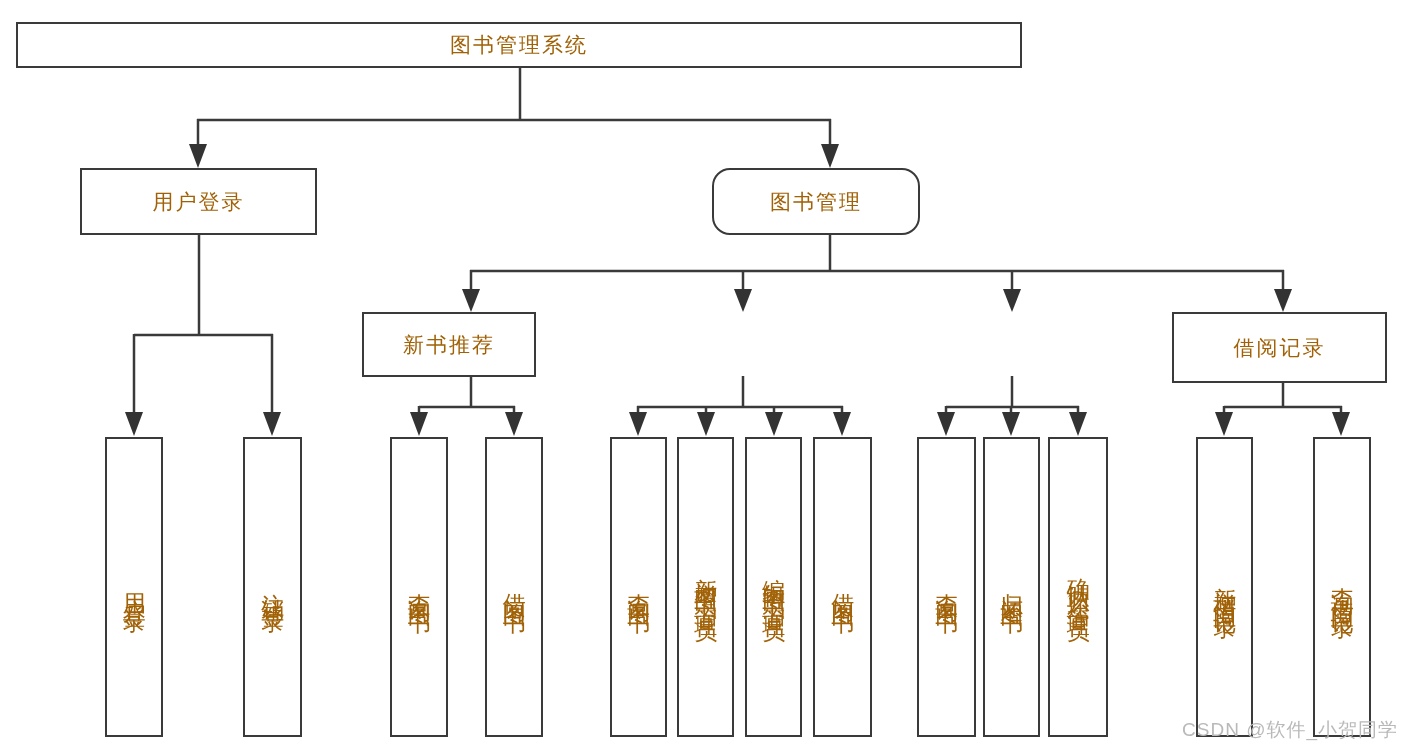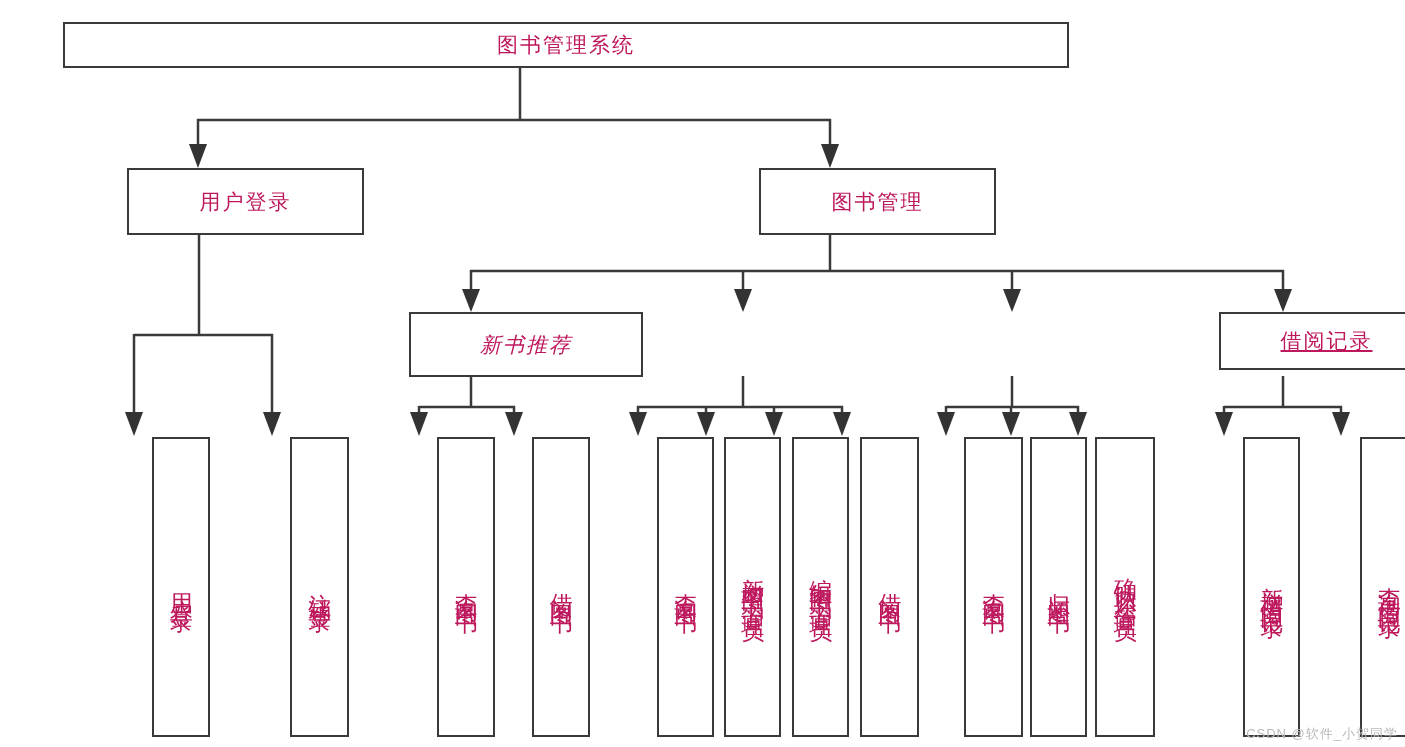--- a/index.html
+++ b/index.html
@@ -20,37 +20,36 @@
   svg.connectors line { stroke: #3a3a3a; stroke-width: 2.5; }
   svg.connectors polygon { fill: #333333; }
   .box {
     position: absolute;
     box-sizing: border-box;
     border: 2.5px solid #3a3a3a;
     background: #ffffff;
     display: flex;
     align-items: center;
     justify-content: center;
-    color: #be185d;
-    margin-left: 47px;
+    color: #a16207;
   }
   .hbox { font-size: 21px; letter-spacing: 2px; }
   .root-box { font-size: 21px; letter-spacing: 2px; }
   .vbox > span {
     writing-mode: vertical-rl;
     text-orientation: mixed;
     font-size: 23px;
     letter-spacing: 6px;
     line-height: 1.1;
   }
   .watermark {
     position: absolute;
     right: 7px;
     bottom: 4px;
-    font-size: 13px;
+    font-size: 19px;
     color: #b9b9b9;
     letter-spacing: 1px;
     z-index: 5;
     white-space: nowrap;
   }
 </style>
 </head>
 <body>
 
 <div class="canvas">
@@ -127,24 +126,24 @@
       <line x1="1224" y1="406" x2="1224" y2="416"></line>
       <line x1="1341" y1="406" x2="1341" y2="416"></line>
       <polygon points="1215,412 1233,412 1224,436"></polygon>
       <polygon points="1332,412 1350,412 1341,436"></polygon>
     </g>
   </svg>
 
   <div class="box hbox root-box" style="left:16px; top:22px; width:1006px; height:46px;">图书管理系统</div>
 
   <div class="box hbox" style="left:80px; top:168px; width:237px; height:67px;">用户登录</div>
-  <div class="box hbox" style="left:712px; top:168px; width:237px; height:67px;">图书管理</div>
+  <div class="box hbox" style="left:712px; top:168px; width:208px; height:67px;border-radius:18px;">图书管理</div>
 
-  <div class="box hbox" style="left:362px; top:312px; width:234px; height:65px;font-style:italic;">新书推荐</div>
-  <div class="box hbox" style="left:1172px; top:312px; width:215px; height:58px;text-decoration:underline;">借阅记录</div>
+  <div class="box hbox" style="left:362px; top:312px; width:174px; height:65px;">新书推荐</div>
+  <div class="box hbox" style="left:1172px; top:312px; width:215px; height:71px;">借阅记录</div>
 
   <div class="box vbox" style="left:105px; top:437px; width:58px; height:300px;">
     <span>用户登录</span>
   </div>
   <div class="box vbox" style="left:243px; top:437px; width:59px; height:300px;">
     <span>注销登录</span>
   </div>
 
   <div class="box vbox" style="left:390px; top:437px; width:58px; height:300px;">
     <span>查询图书</span>

